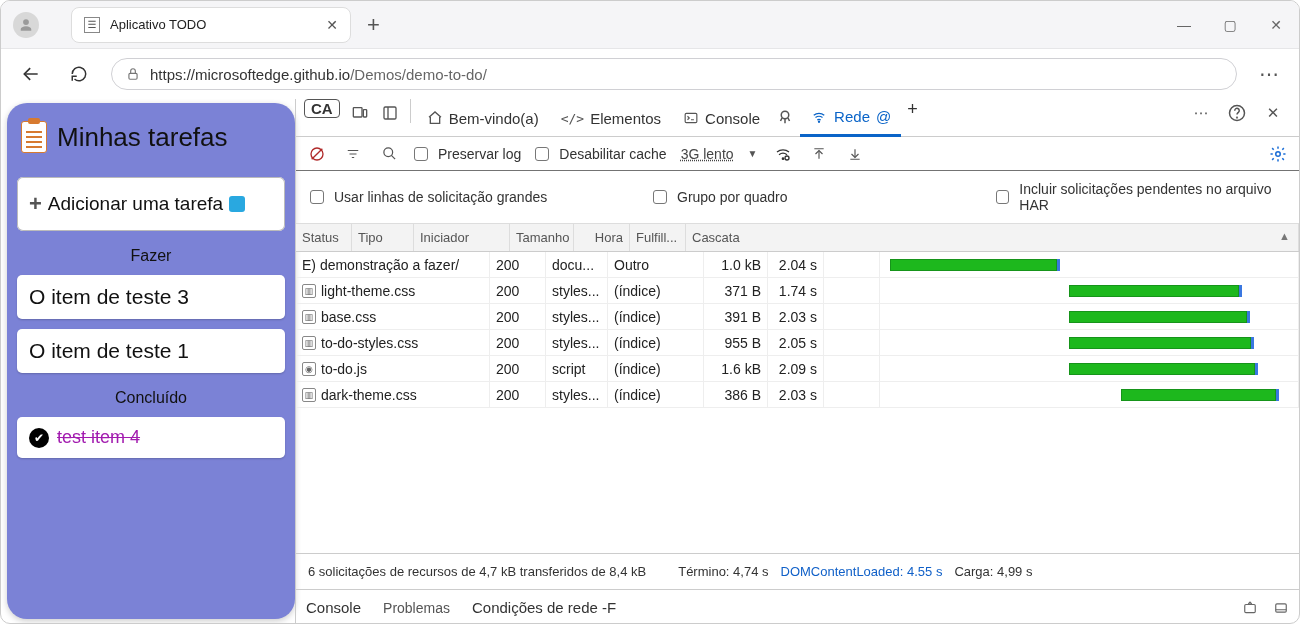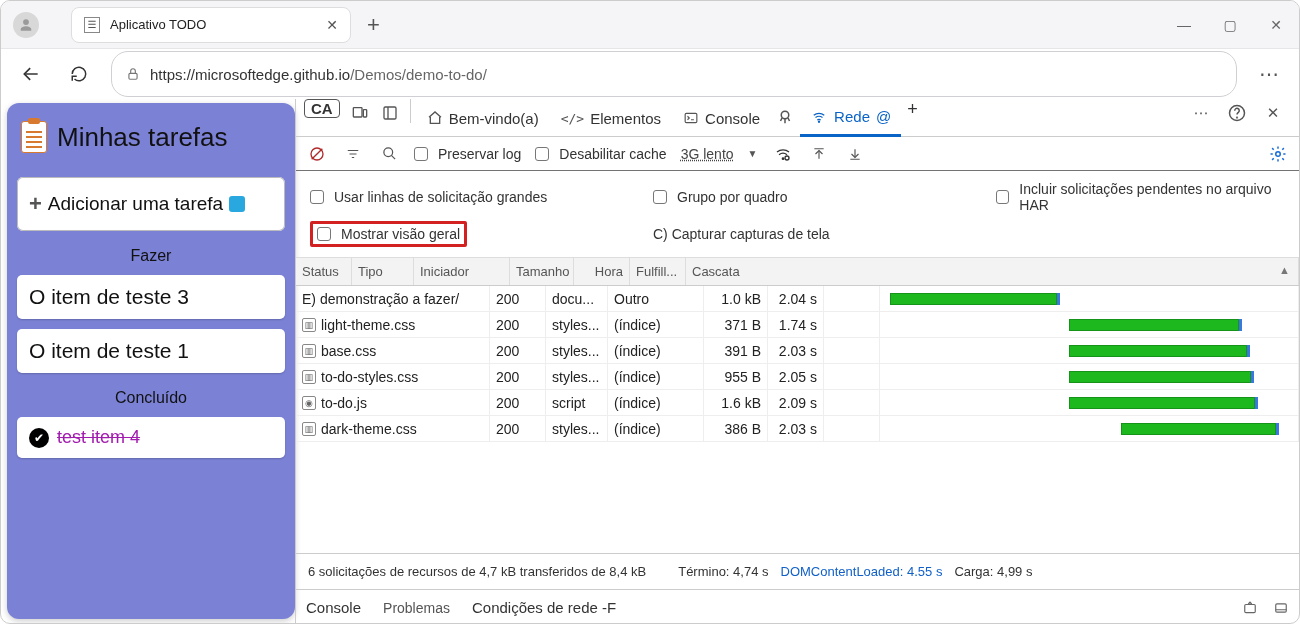--- a/index.html
+++ b/index.html
@@ -13,30 +13,30 @@
   .tab-favicon { width: 16px; height: 16px; background: #fff; border:1px solid #888; display:flex;align-items:center;justify-content:center;font-size:10px;color:#555;}
   .tab-title { font-size: 13px; color: #222; flex:1;}
   .tab-close { font-size: 14px; color: #555; cursor:pointer;}
   .new-tab { margin-left: 10px; font-size: 22px; color: #555; cursor:pointer; padding:0 6px;}
   .win-controls { margin-left: auto; display: flex; }
   .win-btn { width: 46px; height: 48px; display:flex;align-items:center;justify-content:center; color:#666; font-size:14px;}
   
   
   .addrbar { height: 50px; display: flex; align-items: center; padding: 0 14px; gap: 16px; background:#fff;}
   .nav-icn { width: 32px; height: 32px; display:flex;align-items:center;justify-content:center; font-size:18px; color:#444; cursor:pointer;}
-  .url-box { flex:1; height: 46px; border: 1px solid #d0d0d4; border-radius: 17px; display:flex; align-items:center; padding: 0 14px; gap:10px; font-size:15px; color:#666;}
+  .url-box { flex:1; height: 32px; border: 1px solid #d0d0d4; border-radius: 17px; display:flex; align-items:center; padding: 0 14px; gap:10px; font-size:15px; color:#666;}
   .url-lock { font-size:14px; color:#777;}
   .url-text span.host { color:#333; }
   .more-icn { font-size:20px; color:#555; cursor:pointer; padding:0 6px;}
 
   
   .main { display:flex; height: calc(624px - 48px - 50px); }
 
   
-  .sidebar { width: 288px; background: #7b82d6; border-radius: 12px; margin: 4px 0 6px 6px; padding: 12px 10px; display:flex; flex-direction:column; gap:10px; box-shadow: 0 2px 6px rgba(0,0,0,0.2);}
+  .sidebar { width: 288px; background: #7b82d6; border-radius: 20px; margin: 4px 0 6px 6px; padding: 12px 10px; display:flex; flex-direction:column; gap:10px; box-shadow: 0 2px 6px rgba(0,0,0,0.2);}
   .app-title { display:flex; align-items:center; gap:10px; padding: 6px 4px 14px 4px;}
   .clipboard-icn { width:26px;height:32px;background:#fff;border-radius:3px;border:1px solid #d77a30;position:relative;}
   .clipboard-icn::before{content:"";position:absolute;top:-4px;left:6px;width:12px;height:6px;background:#d77a30;border-radius:2px;}
   .clipboard-lines{position:absolute;top:6px;left:4px;right:4px;}
   .clipboard-lines span{display:block;height:2px;background:#d77a30;margin:3px 0;}
   .app-title h1 { font-size: 26px; font-weight: 400; color: #111;}
   .add-task { background:#fff; border-radius:6px; padding: 14px 12px; font-size:19px; color:#111; display:flex;align-items:center;gap:6px; box-shadow: inset 0 0 0 1px #bbb;}
   .plus { font-size:22px; color:#555; font-weight:bold;}
   .cursor-badge { width:16px;height:16px;background:#29a8e0;border-radius:3px;}
   .sect-label { text-align:center; font-size:16px; color:#111; padding-top:6px;}
@@ -304,32 +304,20 @@
             <span>Usar linhas de solicitação grandes</span>
           </div>
         <div class="opt opt-col">
             <span class="chk"></span>
             <span>Grupo por quadro</span>
           </div>
         <div class="opt opt-col">
             <span class="chk"></span>
             <span>Incluir solicitações pendentes no arquivo HAR</span>
           </div>
-      </div>
-      <div class="opt-row">
-        <div class="opt-col">
-          <span class="highlight">
-            <span class="chk"></span>
-              <span class="txt">Mostrar visão geral</span>
-          </span>
-        </div>
-        <div class="opt opt-col">
-            <span>C) Capturar capturas de tela</span>
-          </div>
-        <div class="opt-col"></div>
       </div>
     </div>
 
     <div class="net-headrow">
       <div class="c c-status">Status</div>
       <div class="c c-type">Tipo</div>
       <div class="c c-init">Iniciador</div>
       <div class="c c-size">Tamanho</div>
       <div class="c c-time">Hora</div>
       <div class="c c-ful">Fulfill...</div>

